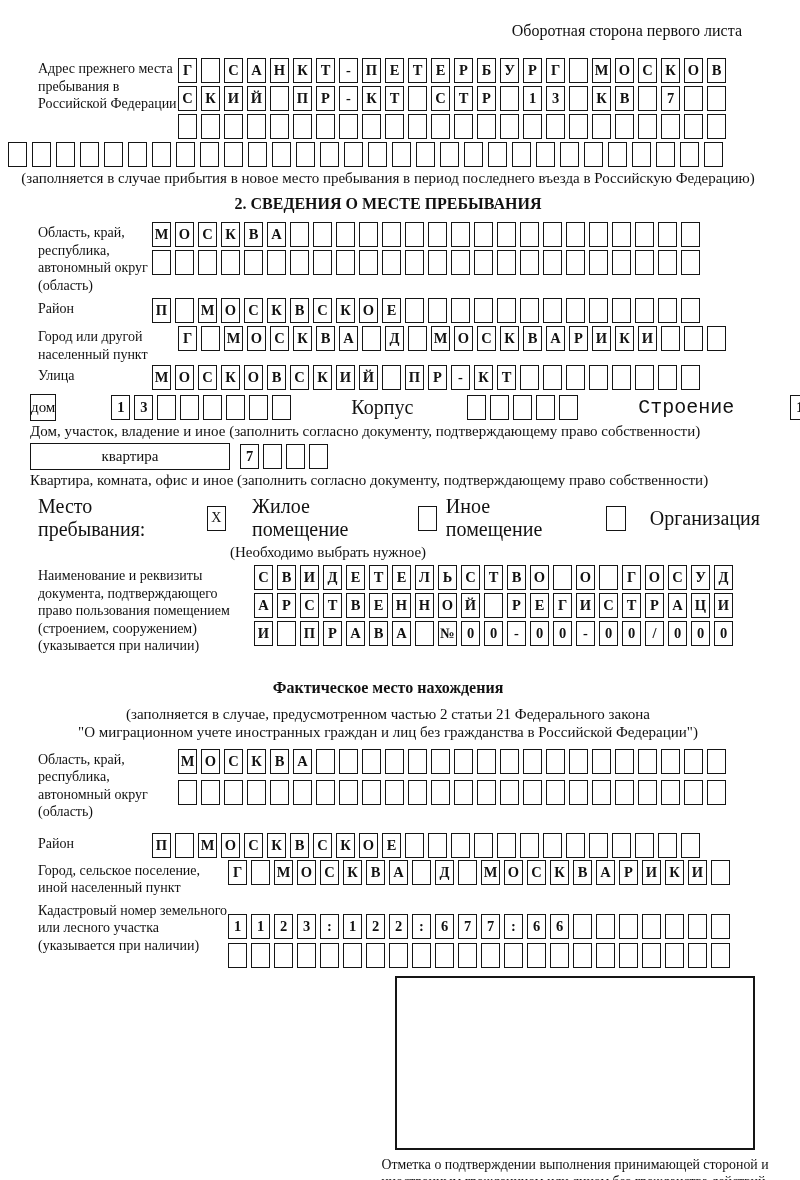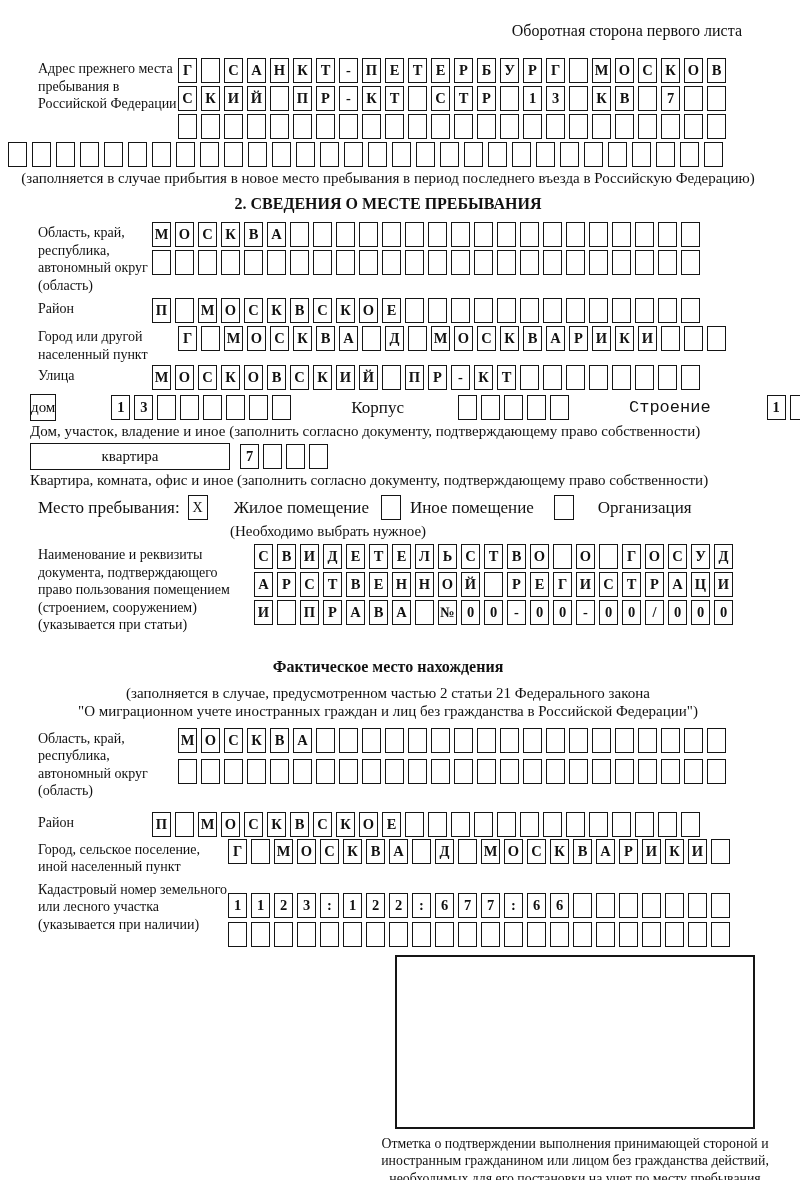--- a/index.html
+++ b/index.html
@@ -24,21 +24,21 @@
     font-size:14.5px; font-weight:bold; font-family:"Liberation Serif",serif;
     background:#fff;
   }
   .note{ font-size:15px; text-align:center; margin:3px 0 0 -30px; width:760px;}
   .sect-title{ font-size:16px; font-weight:bold; text-align:center; margin:8px 0 9px -30px; width:760px;}
   .w114{width:114px;} .w140{width:140px;} .w190{width:190px;} .w216{width:216px;}
   .inline-box{
     box-sizing:border-box; border:1.7px solid #151515; height:27px;
     display:flex; align-items:center; justify-content:center; font-size:15px; background:#fff;
   }
-  .smalllabel{ font-size:17px; padding-top:4px; }
+  .smalllabel{ font-size:20px; padding-top:4px; }
   .checkbox{
     box-sizing:border-box; border:1.6px solid #151515; width:20px; height:25px;
     display:flex; align-items:center; justify-content:center; font-size:14px; background:#fff;
   }
   .stamp-box{
     box-sizing:border-box; border:2px solid #151515; background:#fff;
     width:360px; height:174px; margin:8px 0 6px 357px;
   }
   .stamp-caption{ width:390px; margin-left:342px; text-align:center; font-size:13.8px; line-height:17.5px;}
   .mt2{margin-top:2px;} .mt3{margin-top:3px;} .mt4{margin-top:4px;} .mt6{margin-top:6px;}
@@ -364,21 +364,21 @@
     <div class="checkbox" style="margin-left:8px;">X</div>
     <div class="smalllabel" style="margin-left:26px; padding-top:0;">Жилое помещение</div>
     <div class="checkbox" style="margin-left:12px;"></div>
     <div class="smalllabel" style="margin-left:9px; padding-top:0;">Иное помещение</div>
     <div class="checkbox" style="margin-left:20px;"></div>
     <div class="smalllabel" style="margin-left:24px; padding-top:0;">Организация</div>
   </div>
   <div class="note" style="width:640px; margin-left:-30px;">(Необходимо выбрать нужное)</div>
 
   <div class="field mt4">
-    <div class="label w216">Наименование и реквизиты документа, подтверждающего право пользования помещением (строением, сооружением) (указывается при статьи)</div>
+    <div class="label w216">Наименование и реквизиты документа, подтверждающего право пользования помещением (строением, сооружением) (указывается при наличии)</div>
     <div class="rows">
       <div class="cellrow">
           <span class="cell">С</span>
           <span class="cell">В</span>
           <span class="cell">И</span>
           <span class="cell">Д</span>
           <span class="cell">Е</span>
           <span class="cell">Т</span>
           <span class="cell">Е</span>
           <span class="cell">Л</span>

